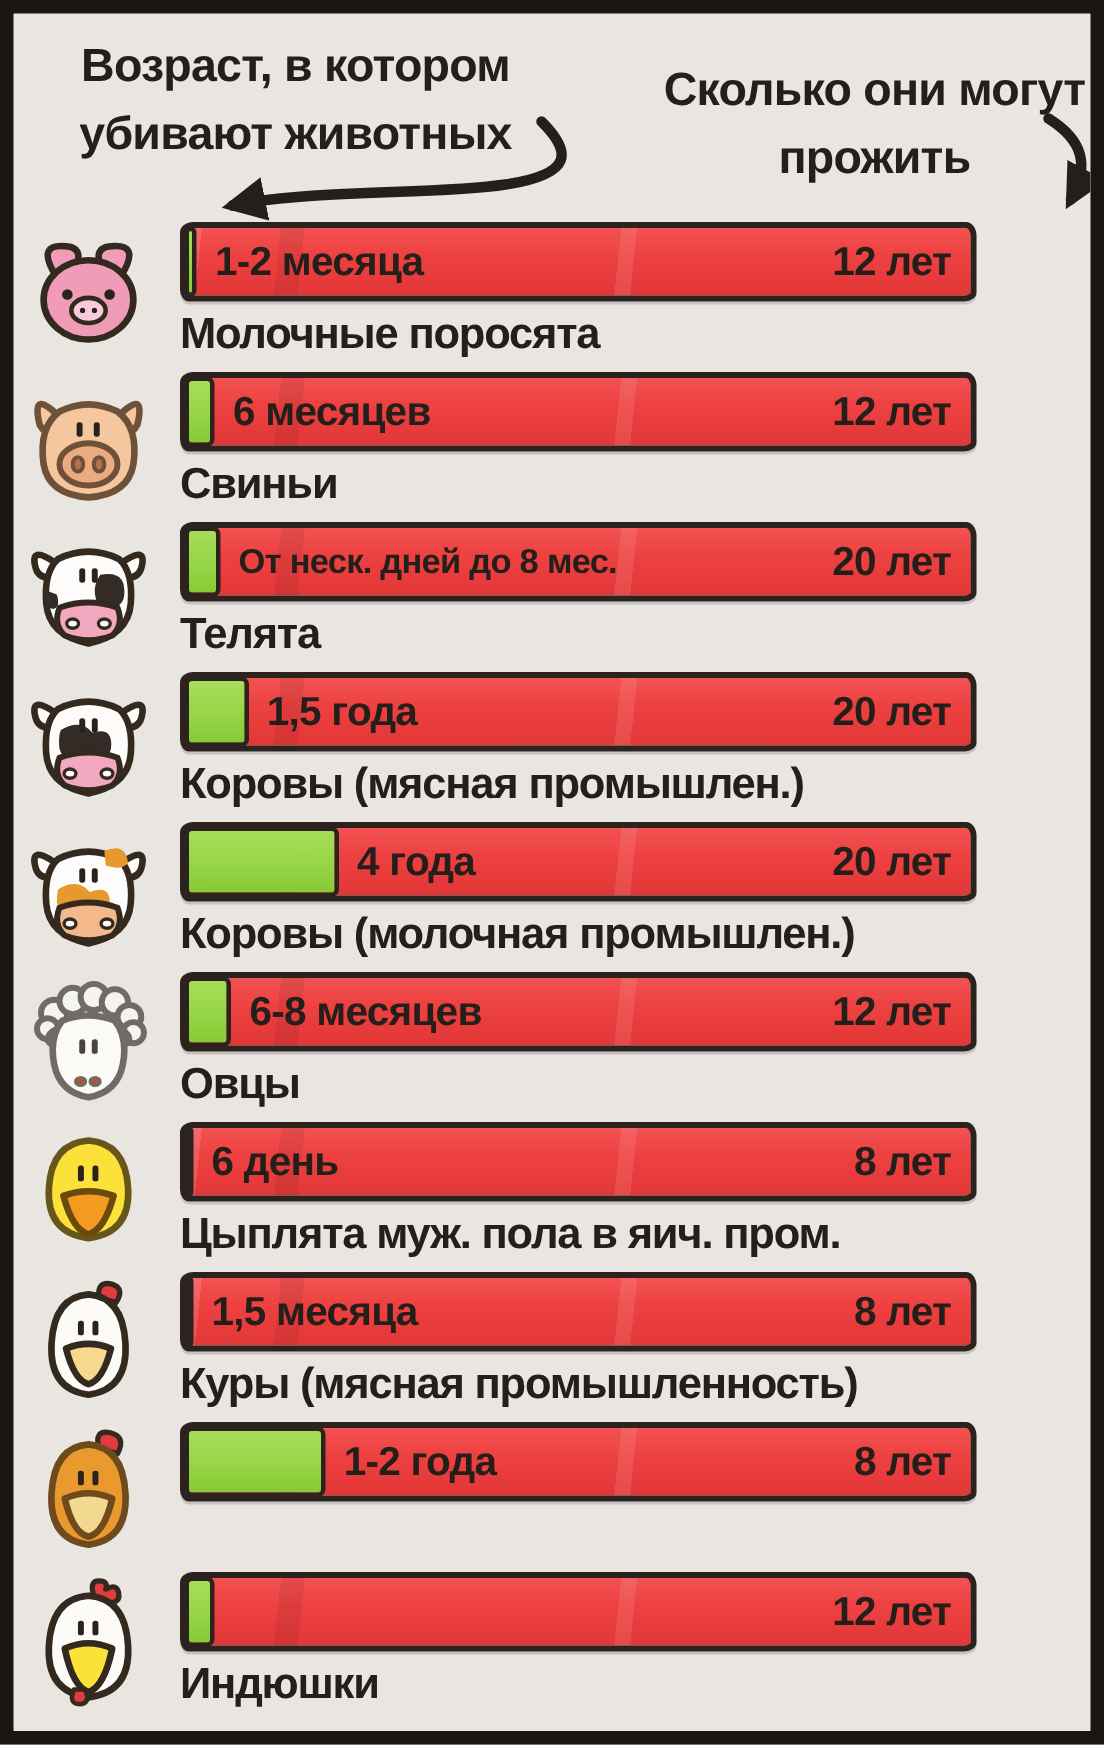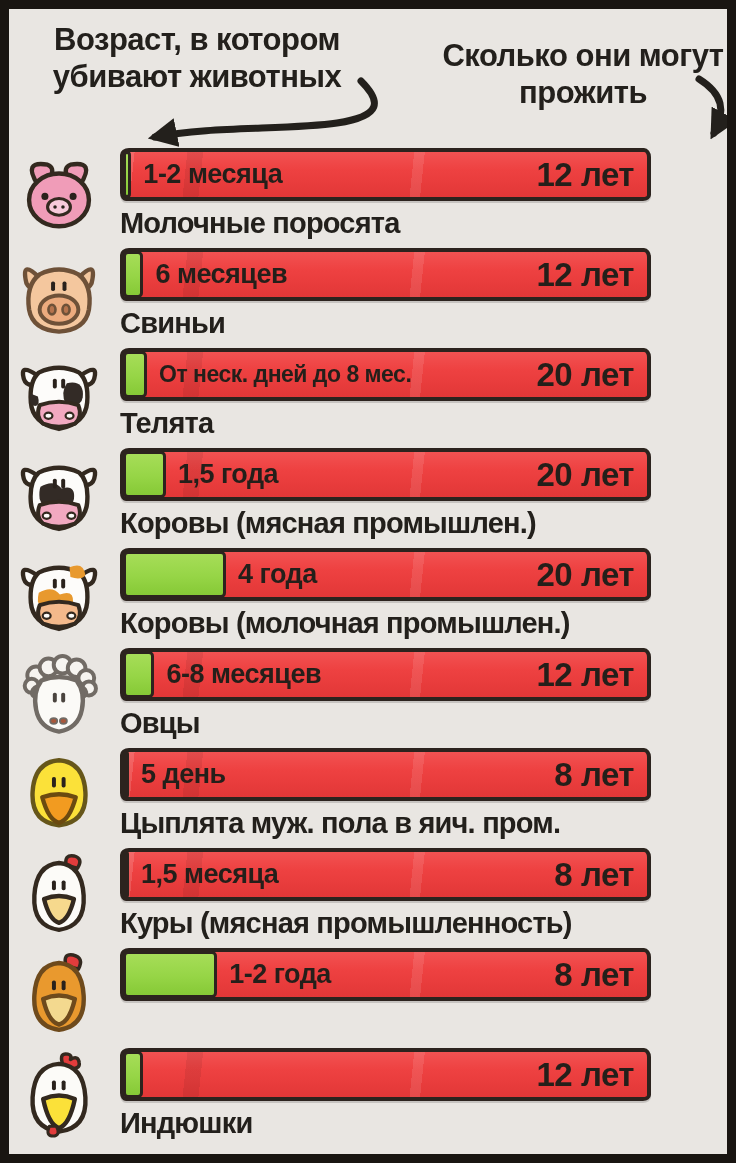--- a/index.html
+++ b/index.html
@@ -11,21 +11,21 @@
     background:#e9e6e2;
     overflow:hidden;
     font-family:"Liberation Sans", sans-serif;
     color:#201b17;
   }
   
   .title{
     position:absolute;
     font-weight:700;
     font-size:31px;
-    line-height:37px;
+    line-height:45px;
     text-align:center;
     letter-spacing:-0.5px;
     color:#23201c;
   }
   .title-left{left:12px;top:12px;width:352px;}
   .title-right{left:428px;top:12px;width:292px;margin-top:16px;}
   .arrows{position:absolute;left:0;top:0;width:718px;height:150px;pointer-events:none;}
   
   .rows{position:absolute;left:0;top:139px;width:666px;}
   .row{display:flex;height:100px;}
@@ -63,21 +63,21 @@
     font-size:27px;
     letter-spacing:-0.5px;
     white-space:nowrap;
     color:#241f1a;
   }
   .kill.small{font-size:23px;}
   .life{
     margin-left:auto;
     margin-right:13px;
     font-weight:700;
-    font-size:33px;
+    font-size:27px;
     letter-spacing:-0.5px;
     white-space:nowrap;
     color:#241f1a;
   }
   .animal-label{
     margin-top:6px;
     font-weight:700;
     font-size:29px;
     letter-spacing:-0.8px;
     white-space:nowrap;
@@ -271,21 +271,21 @@
           <svg viewBox="0 0 100 100">
             <path d="M50 10 Q78 12 80 46 Q82 80 50 84 Q18 80 20 46 Q22 12 50 10 Z" fill="#fbe139" stroke="#66561a" stroke-width="5" stroke-linejoin="round"></path>
             <rect x="42" y="29" width="4.5" height="12" rx="2" fill="#2a221c"></rect>
             <rect x="53" y="29" width="4.5" height="12" rx="2" fill="#2a221c"></rect>
             <path d="M31 52 Q50 45 69 52 Q62 78 50 81 Q38 78 31 52 Z" fill="#f29b20" stroke="#6b4a10" stroke-width="5" stroke-linejoin="round"></path>
           </svg>
         </div>
     <div class="bar-col">
       <div class="bar">
         <div class="green" style="width: 0.8%;"></div>
-        <span class="kill">5 день</span>
+        <span class="kill">6 день</span>
         <span class="life">8 лет</span>
       </div>
       <div class="animal-label">Цыплята муж. пола в яич. пром.</div>
     </div>
   </div>
 
   <div class="row">
     <div class="icon-cell">
           <svg viewBox="0 0 100 100">
             <path d="M58 16 Q56 3 67 5 Q78 8 71 19 Z" fill="#e23c3c" stroke="#33291f" stroke-width="4" stroke-linejoin="round"></path>

